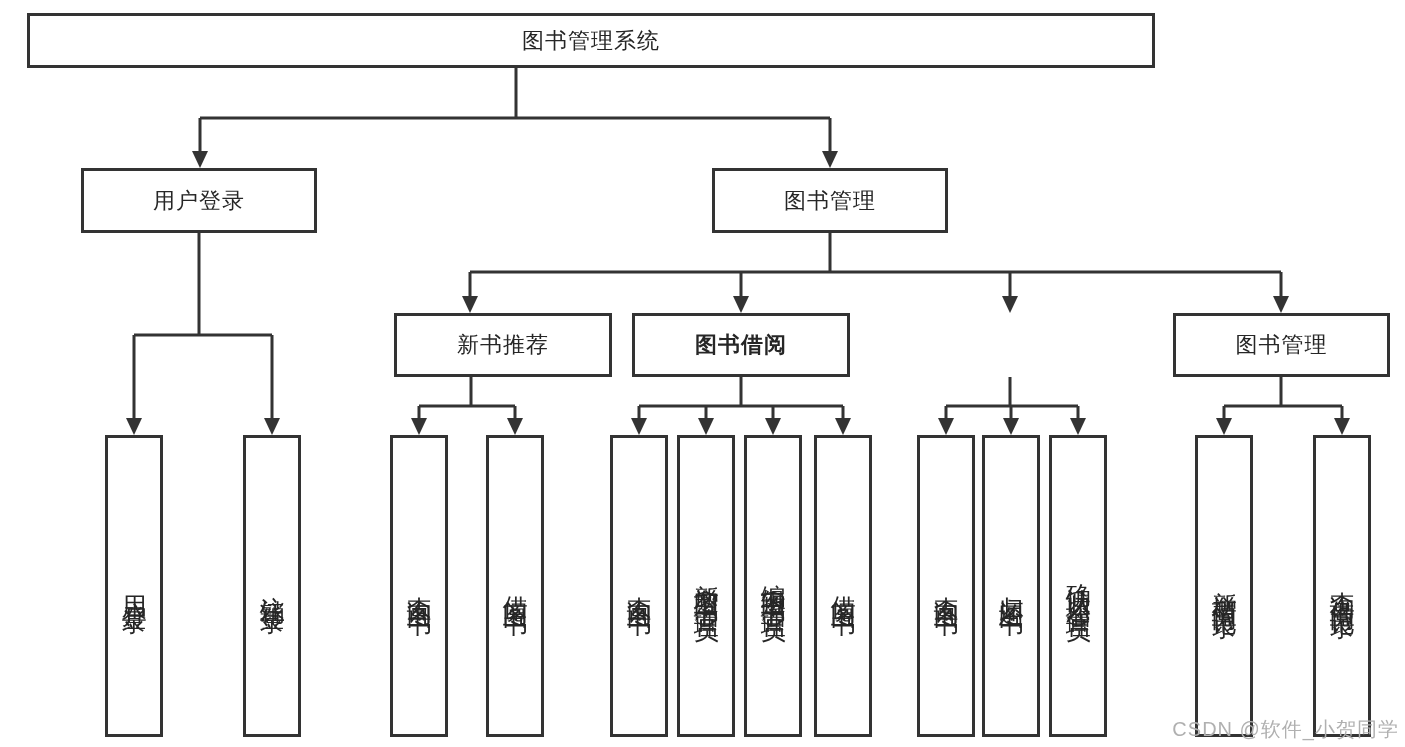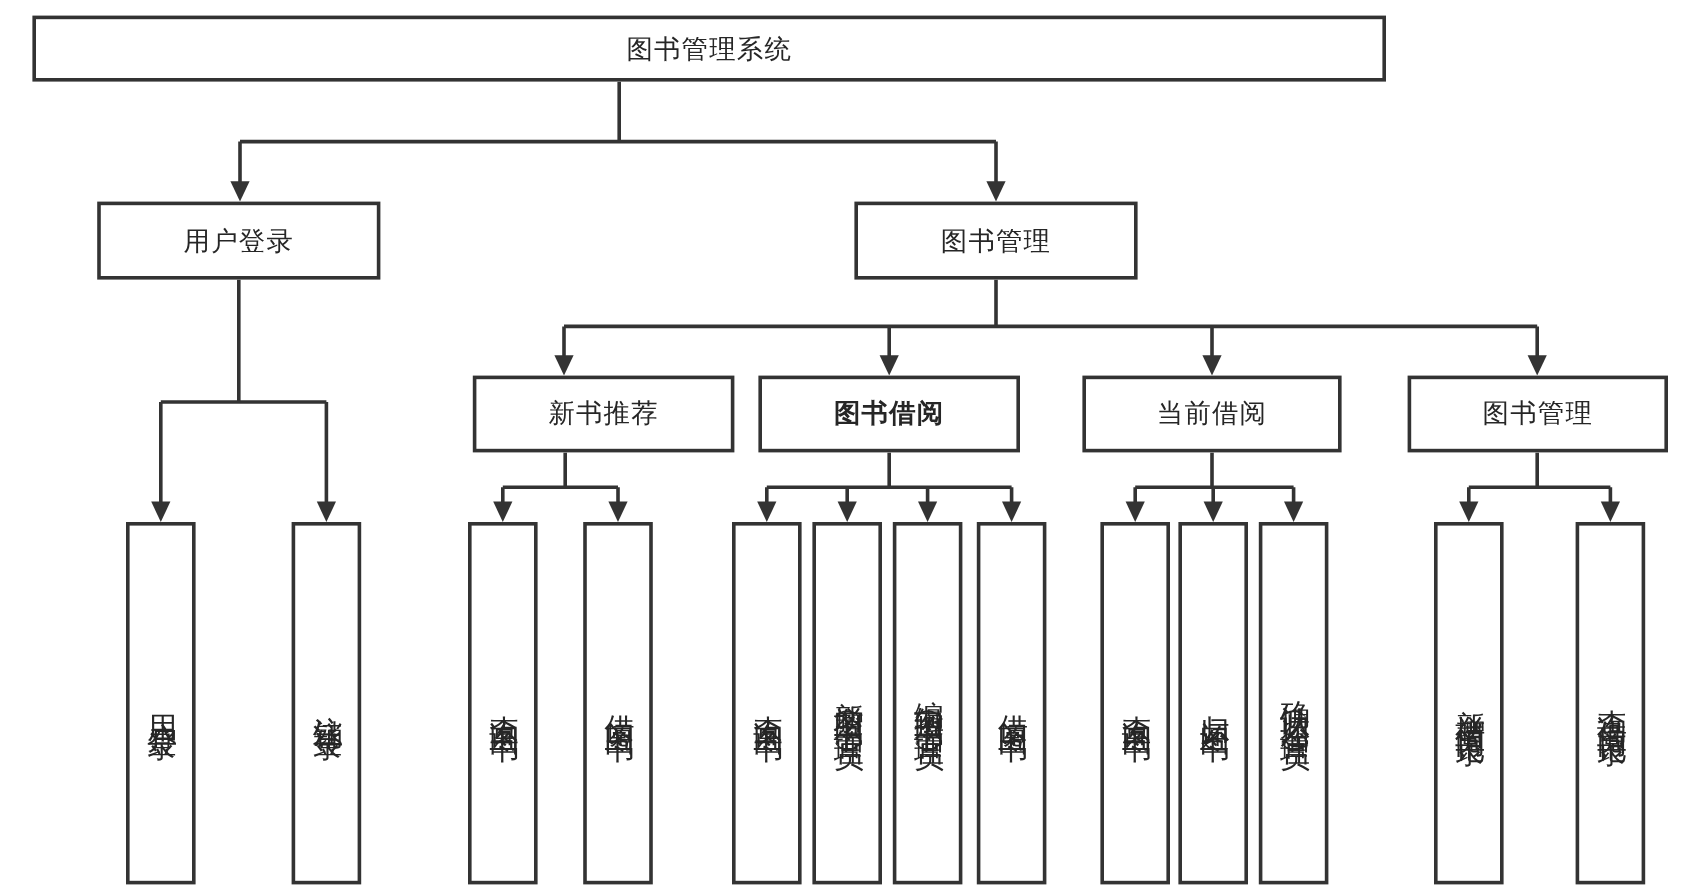--- a/index.html
+++ b/index.html
@@ -104,32 +104,32 @@
   <div class="box hbox" style="left:16px; top:13px; width:1128px; height:55px;margin-left:11px;">图书管理系统</div>
 
   <div class="box hbox" style="left:81px; top:168px; width:236px; height:65px;">用户登录</div>
   <div class="box hbox" style="left:712px; top:168px; width:236px; height:65px;">图书管理</div>
 
   <div class="box vbox" style="left:105px;">用户登录</div>
   <div class="box vbox" style="left:243px;">注销登录</div>
 
   <div class="box hbox" style="left:362px; top:313px; width:218px; height:64px;margin-left:32px;">新书推荐</div>
   <div class="box hbox" style="left:632px; top:313px; width:218px; height:64px;font-weight:bold;">图书借阅</div>
-  <div class="box hbox" style="left:902px; top:313px; width:216px; height:64px;">当前借阅</div>
   <div class="box hbox" style="left:1173px; top:313px; width:217px; height:64px;">图书管理</div>
 
   <div class="box vbox" style="left:390px;">查询图书</div>
   <div class="box vbox" style="left:486px;">借阅图书</div>
 
   <div class="box vbox" style="left:610px;">查询图书</div>
   <div class="box vbox" style="left:677px;">新增图书（管理员）</div>
   <div class="box vbox" style="left:744px;">编辑图书（管理员）</div>
   <div class="box vbox" style="left:814px;">借阅图书</div>
 
   <div class="box vbox" style="left:917px;">查询图书</div>
   <div class="box vbox" style="left:982px;">归还图书</div>
   <div class="box vbox" style="left:1049px;">确认归还（管理员）</div>
 
   <div class="box vbox" style="left:1195px;">新增借阅记录</div>
   <div class="box vbox" style="left:1313px;">查询借阅记录</div>
 
+  <div class="watermark">CSDN @软件_小贺同学</div>
 
 </div>
 
 </body></html>

